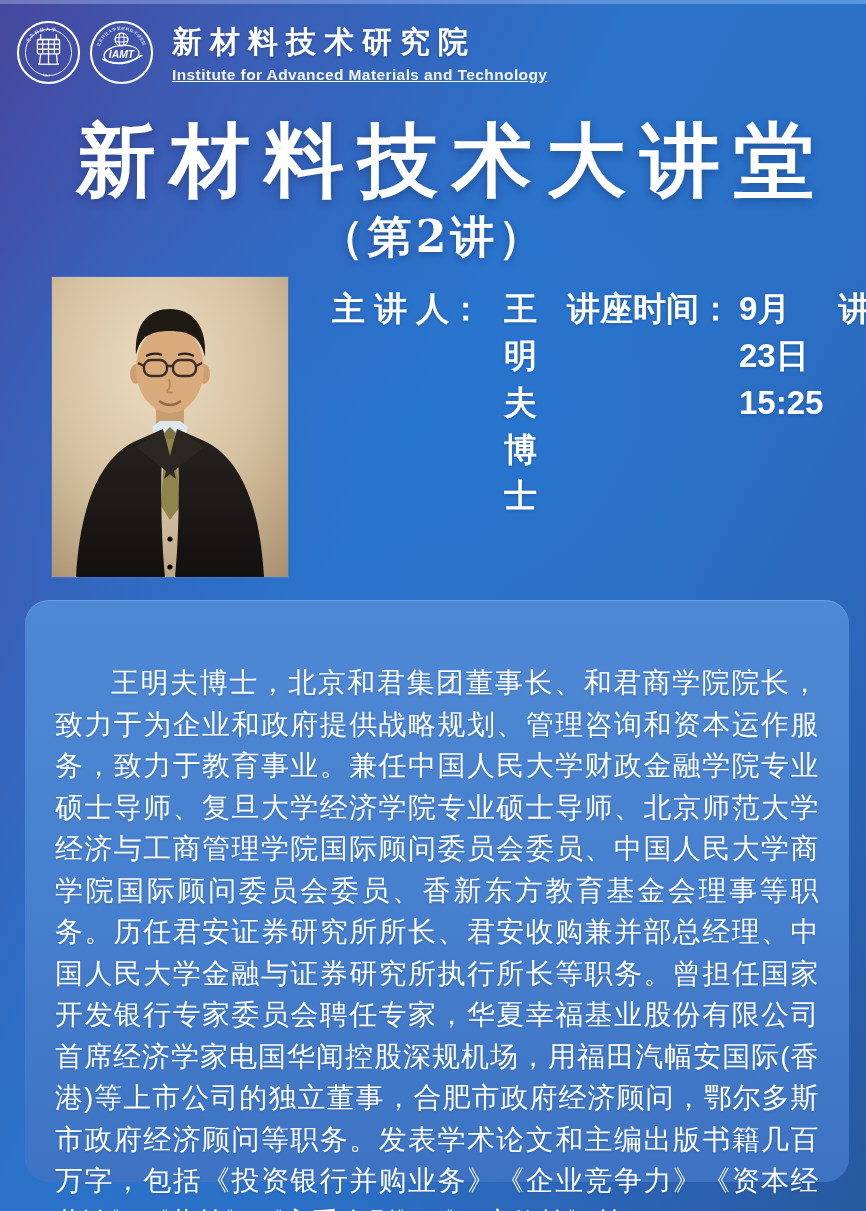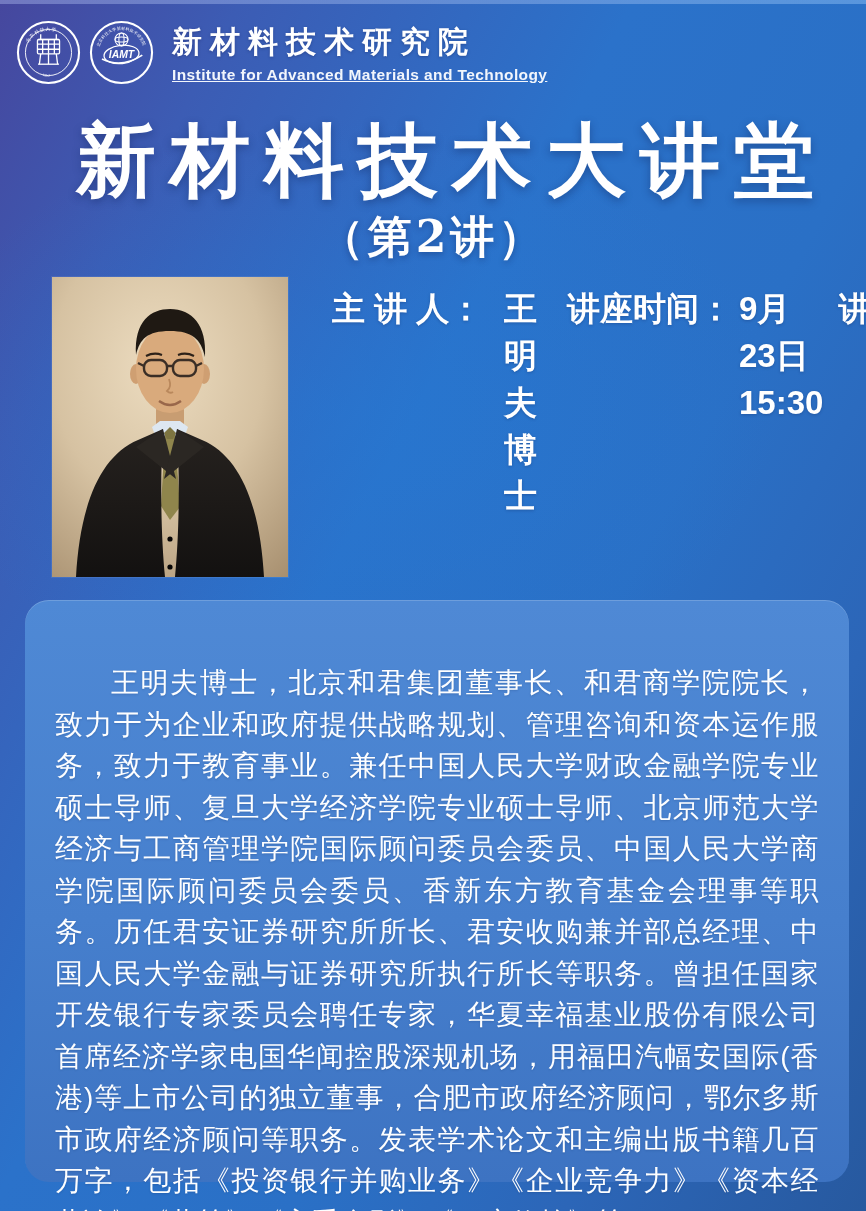--- a/index.html
+++ b/index.html
@@ -187,21 +187,21 @@
 
   <div class="info">
     <div class="info-row">
       <span class="info-label">主 讲 人：</span>
       <span class="info-value">王明夫 博士</span>
     </div>
     <div class="info-row">
     </div>
     <div class="info-row">
       <span class="info-label">讲座时间：</span>
-      <span class="info-value">9月23日15:30</span>
+      <span class="info-value">9月23日15:25</span>
     </div>
     <div class="info-row">
       <span class="info-label">讲座时间：</span>
       <span class="info-value">和君商学院院长</span>
     </div>
   </div>
 
   <div class="bio-panel">
     <p class="bio-text">王明夫博士，北京和君集团董事长、和君商学院院长，致力于为企业和政府提供战略规划、管理咨询和资本运作服务，致力于教育事业。兼任中国人民大学财政金融学院专业硕士导师、复旦大学经济学院专业硕士导师、北京师范大学经济与工商管理学院国际顾问委员会委员、中国人民大学商学院国际顾问委员会委员、香新东方教育基金会理事等职务。历任君安证券研究所所长、君安收购兼并部总经理、中国人民大学金融与证券研究所执行所长等职务。曾担任国家开发银行专家委员会聘任专家，华夏幸福基业股份有限公司首席经济学家电国华闻控股深规机场，用福田汽幅安国际(香港)等上市公司的独立董事，合肥市政府经济顾问，鄂尔多斯市政府经济顾问等职务。发表学术论文和主编出版书籍几百万字，包括《投资银行并购业务》《企业竞争力》《资本经营论》《蓝筹》《高手身影》《三度修炼》等。</p>
   </div>

